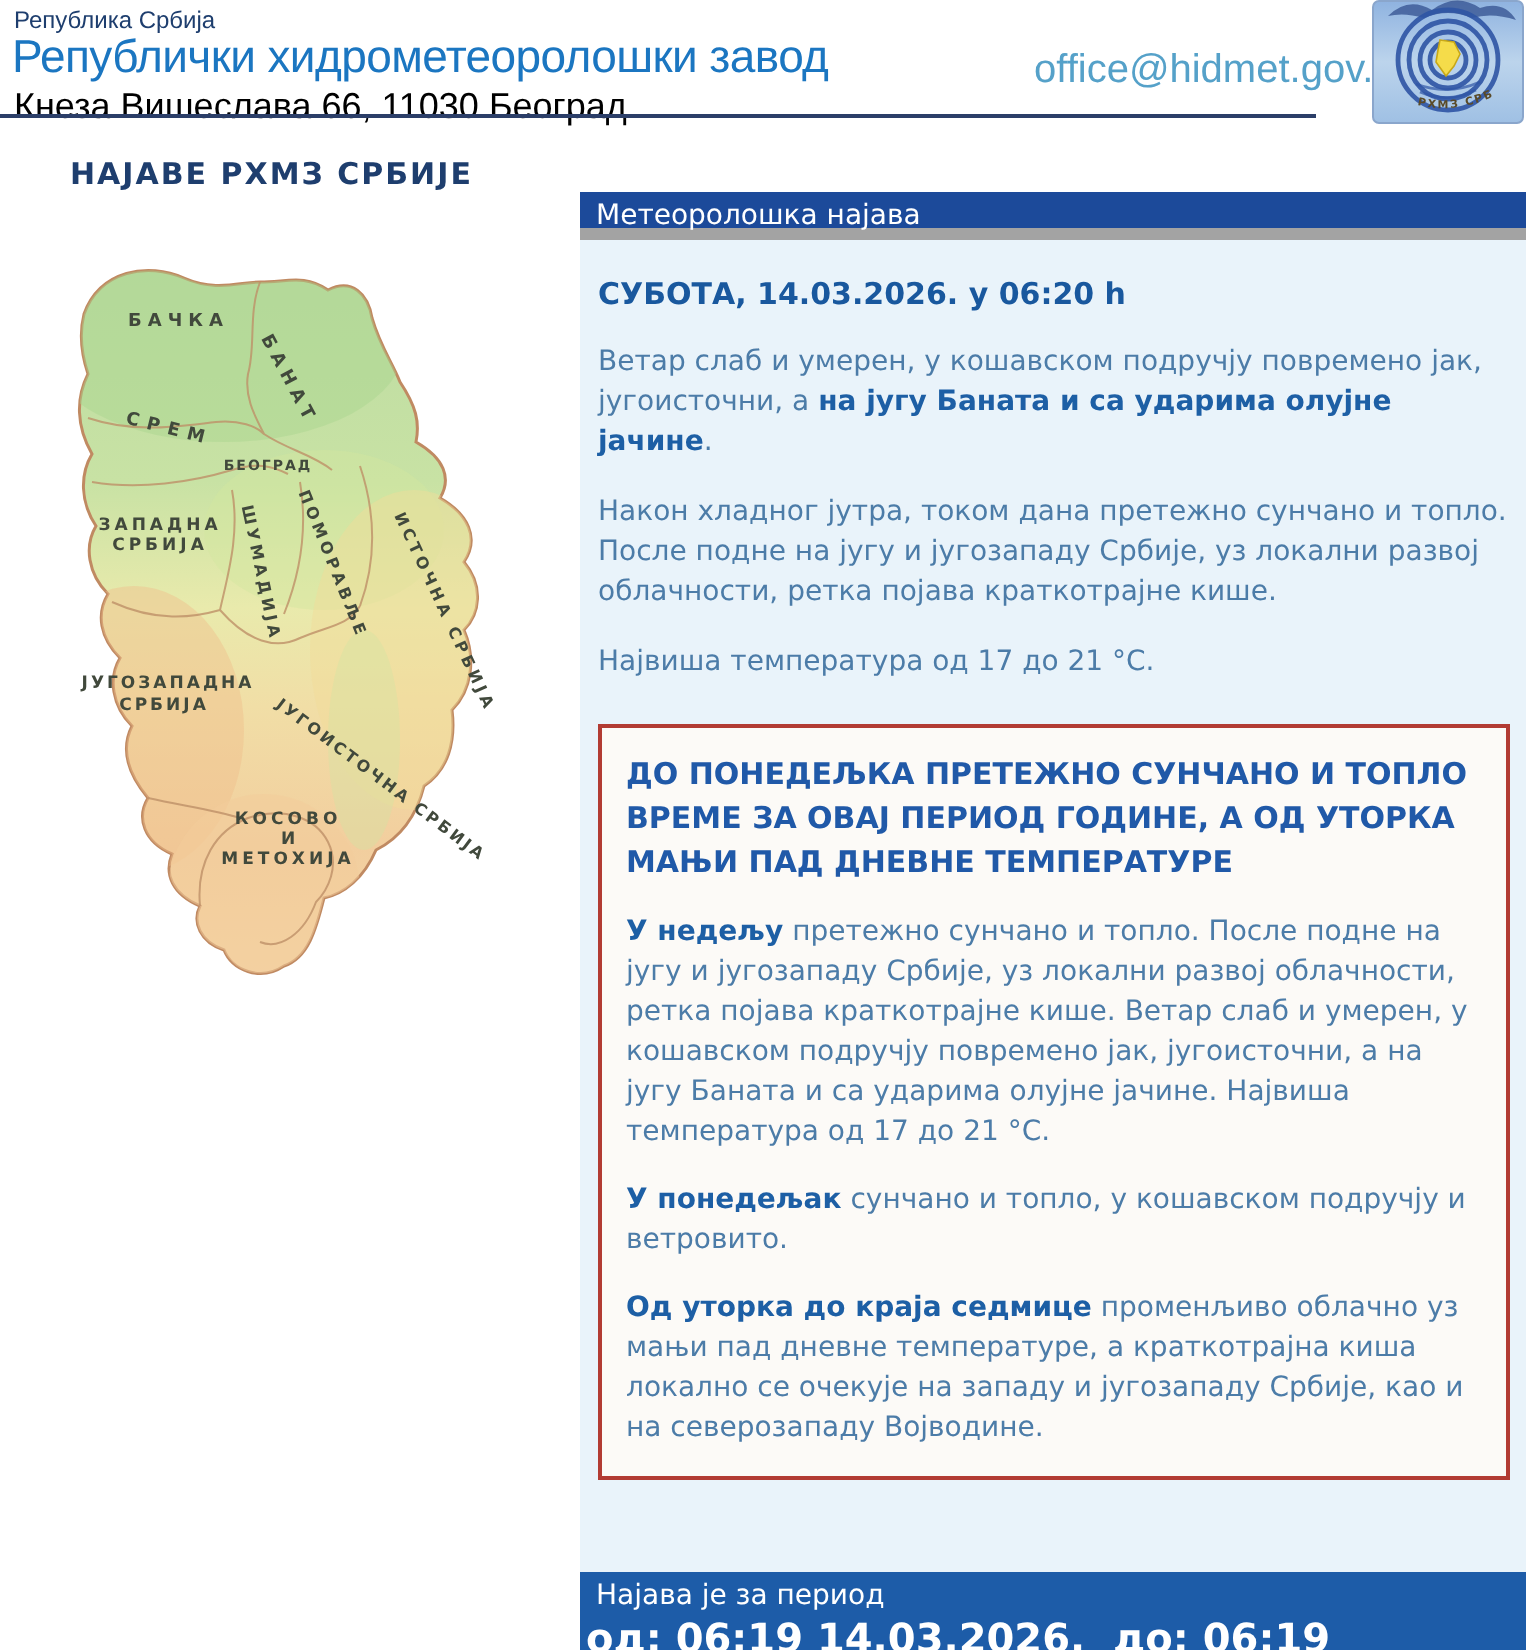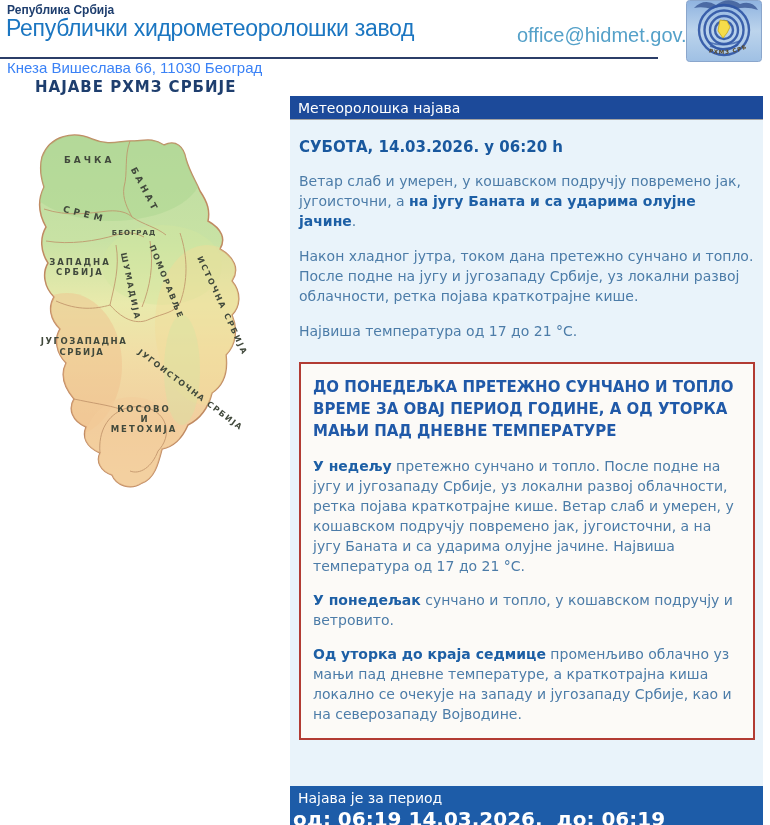--- a/index.html
+++ b/index.html
@@ -2,41 +2,41 @@
 <html><head>
 <meta charset="utf-8">
 <style>
   * { margin:0; padding:0; box-sizing:border-box; }
   html,body { background:#ffffff; }
   body {
     width:770px; height:825px; position:relative; overflow:hidden;
     font-family:"DejaVu Sans", sans-serif;
   }
   
-  .hdr-country { position:absolute; left:7px; top:3px; font-size:12px; font-weight:bold;
+  .hdr-country { position:absolute; left:7px; top:3px; font-size:12px; font-weight:normal;
                  color:#1E3E6E; font-family:"Liberation Sans",sans-serif; }
   .hdr-org     { position:absolute; left:6px; top:15px; font-size:23px; font-weight:normal;
                  color:#1B76C1; font-family:"Liberation Sans",sans-serif; letter-spacing:-0.3px; }
-  .hdr-addr    { position:absolute; left:7px; top:59px; font-size:15px; color:#3b82f6;
+  .hdr-addr    { position:absolute; left:7px; top:43px; font-size:18px; color:#000000;
                  font-family:"Liberation Sans",sans-serif; }
   .hdr-email   { position:absolute; left:517px; top:24px; font-size:20px; color:#55A1C9;
                  text-decoration:none; font-family:"Liberation Sans",sans-serif; cursor:pointer; }
   .hdr-rule    { position:absolute; left:0; top:57px; width:658px; height:2px; background:#2B3E68; }
   .logo-box    { position:absolute; left:686px; top:0; width:76px; height:62px; }
   
   .nav-title   { position:absolute; left:35px; top:78px; font-size:15px; font-weight:bold;
                  color:#1E3E6E; letter-spacing:1px; }
   
   .map-wrap    { position:absolute; left:12px; top:115px; width:262px; height:402px; }
   .map-label   { font-weight:bold; fill:#41493C; }
   
   .right-col   { position:absolute; left:290px; top:96px; width:473px; height:729px;
                  background:#E9F3FA; overflow:hidden; }
   .section-bar { height:24px; background:#1C4A9A; color:#FFFFFF; font-size:14px;
-                 line-height:24px; padding-left:8px; border-bottom:1px solid #a3a3a3; }
+                 line-height:24px; padding-left:8px; border-bottom:6px solid #a3a3a3; }
   .content     { padding:16px 8px 0 9px; }
   .date-head   { font-size:15px; font-weight:bold; color:#19589E; margin:2px 0 0; }
   .body-p      { font-size:14px; line-height:20px; color:#4C7CA8; margin:15px 0 0; }
   .body-p b, .red-box b { color:#1D5FA5; font-weight:bold; }
   .red-box     { margin-top:21px; border:2px solid #B23B33; background:#FCFAF7;
                  padding:8px 12px 14px 12px; }
   .red-box h3  { font-size:15px; line-height:22px; font-weight:bold; color:#2059A8; margin:4px 0 0; }
   .red-box p   { font-size:14px; line-height:20px; color:#4C7CA8; margin:14px 0 0; }
   .bottom-bar  { position:absolute; left:0; right:0; top:690px; height:42px;
                  background:#1D5CA8; color:#FFFFFF; z-index:2; }

